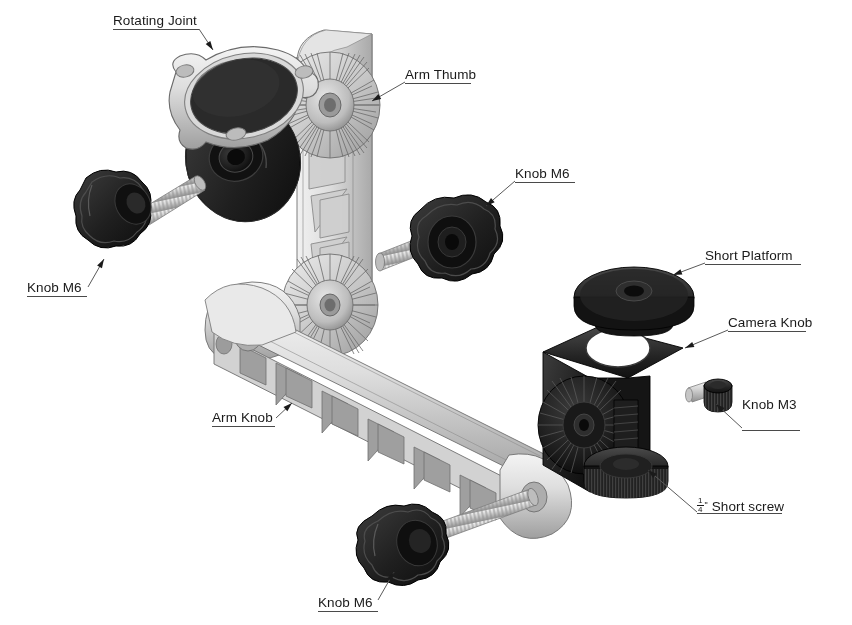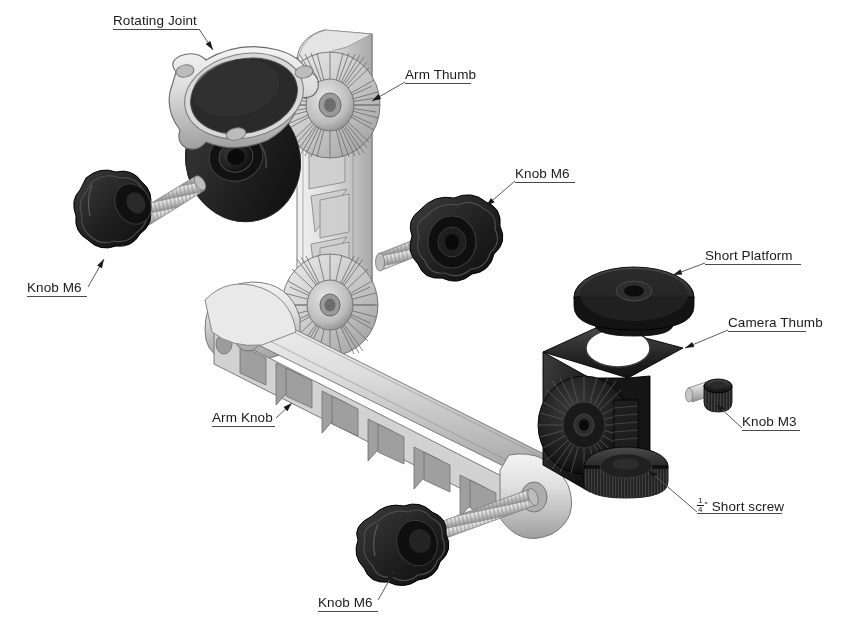--- a/index.html
+++ b/index.html
@@ -387,23 +387,23 @@
   <div class="callout-text" style="left:113px; top:13px;">Rotating Joint</div>
 
   <div class="callout-text" style="left:405px; top:67px;">Arm Thumb</div>
 
   <div class="callout-text" style="left:27px; top:280px;">Knob M6</div>
 
   <div class="callout-text" style="left:515px; top:166px;">Knob M6</div>
 
   <div class="callout-text" style="left:705px; top:248px;">Short Platform</div>
 
-  <div class="callout-text" style="left:728px; top:315px;">Camera Thumb</div>
-
-  <div class="callout-text" style="left:742px; top:414px;">Knob M3</div>
+  <div class="callout-text" style="left:728px; top:315px;">Camera Knob</div>
+
+  <div class="callout-text" style="left:742px; top:397px;">Knob M3</div>
 
   <div class="callout-text" style="left:697px; top:497px;">
     <span class="frac">
       <span class="num">1</span>
       <span class="den">4</span>
     </span><span class="frac-quote">"</span>
     <span>Short screw</span>
   </div>
 
   <div class="callout-text" style="left:318px; top:595px;">Knob M6</div>

